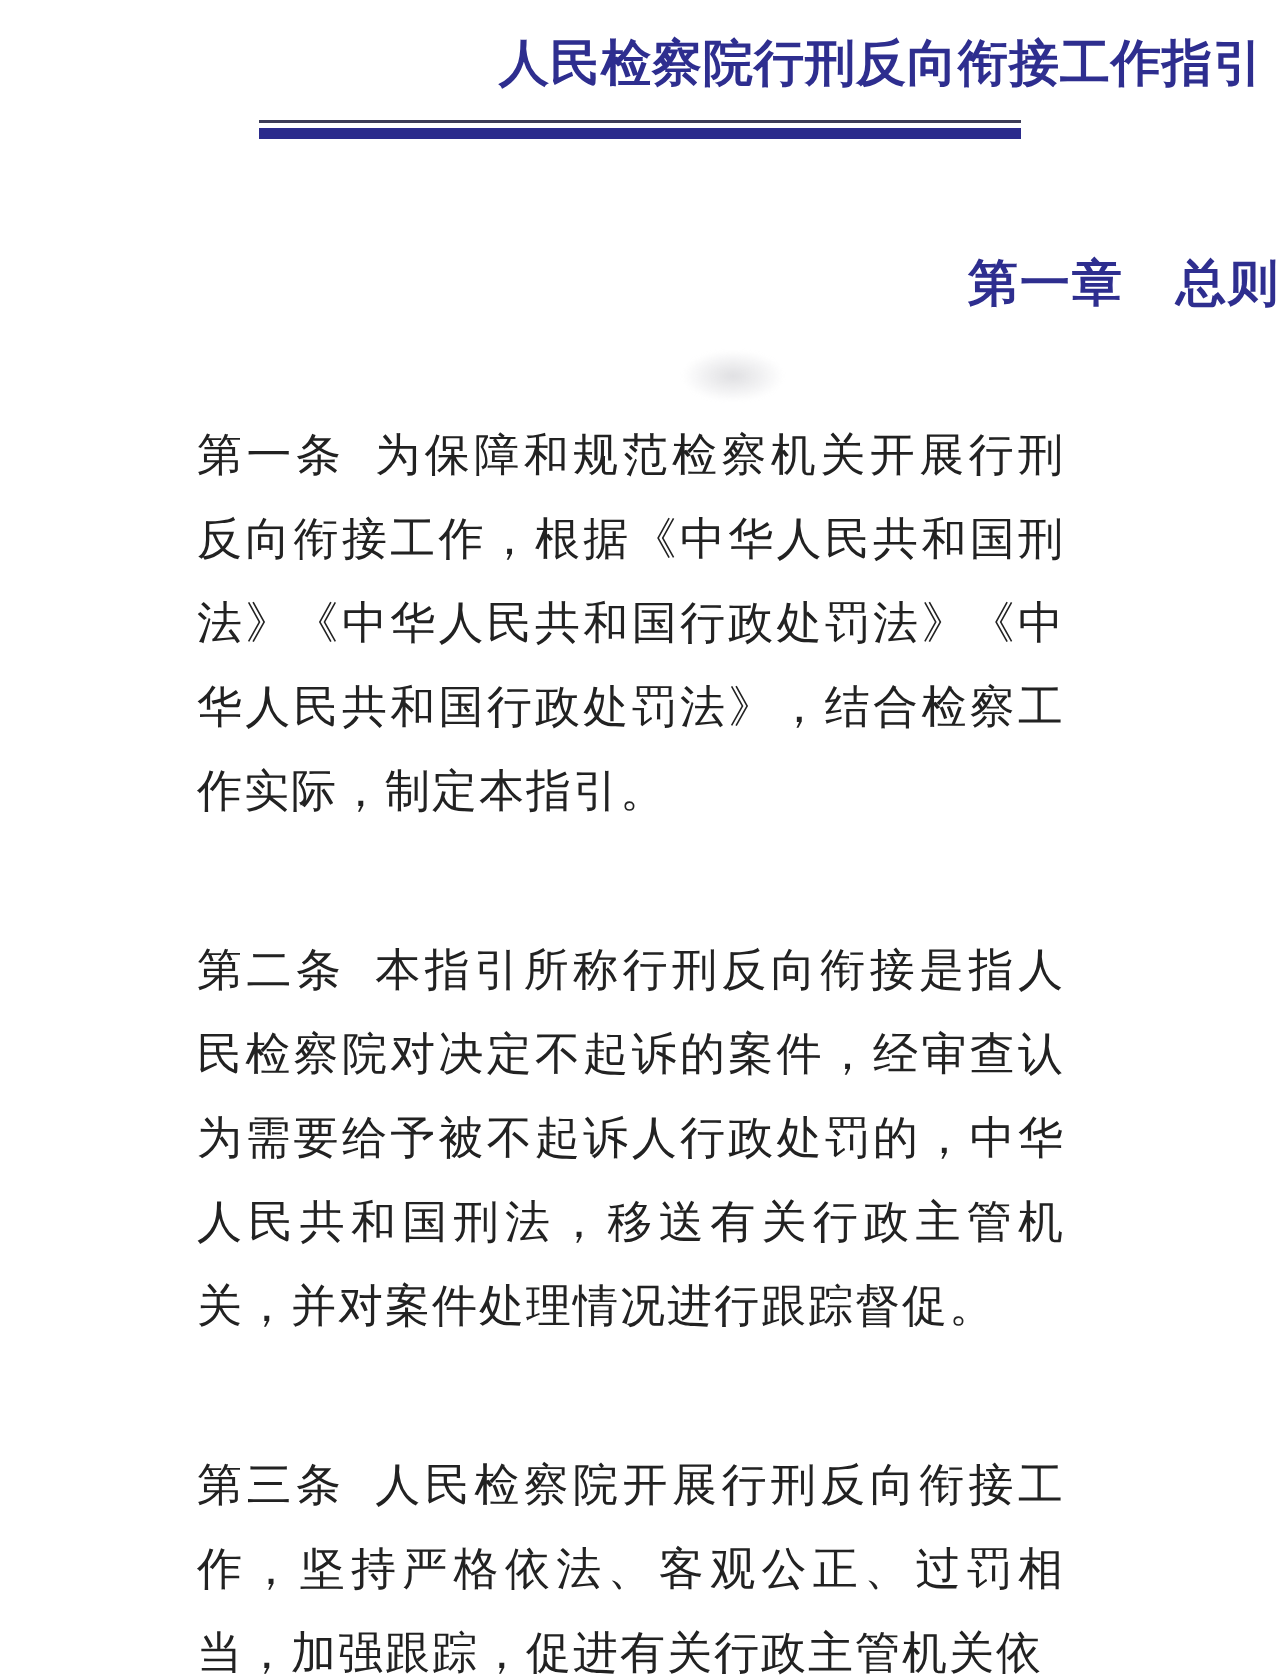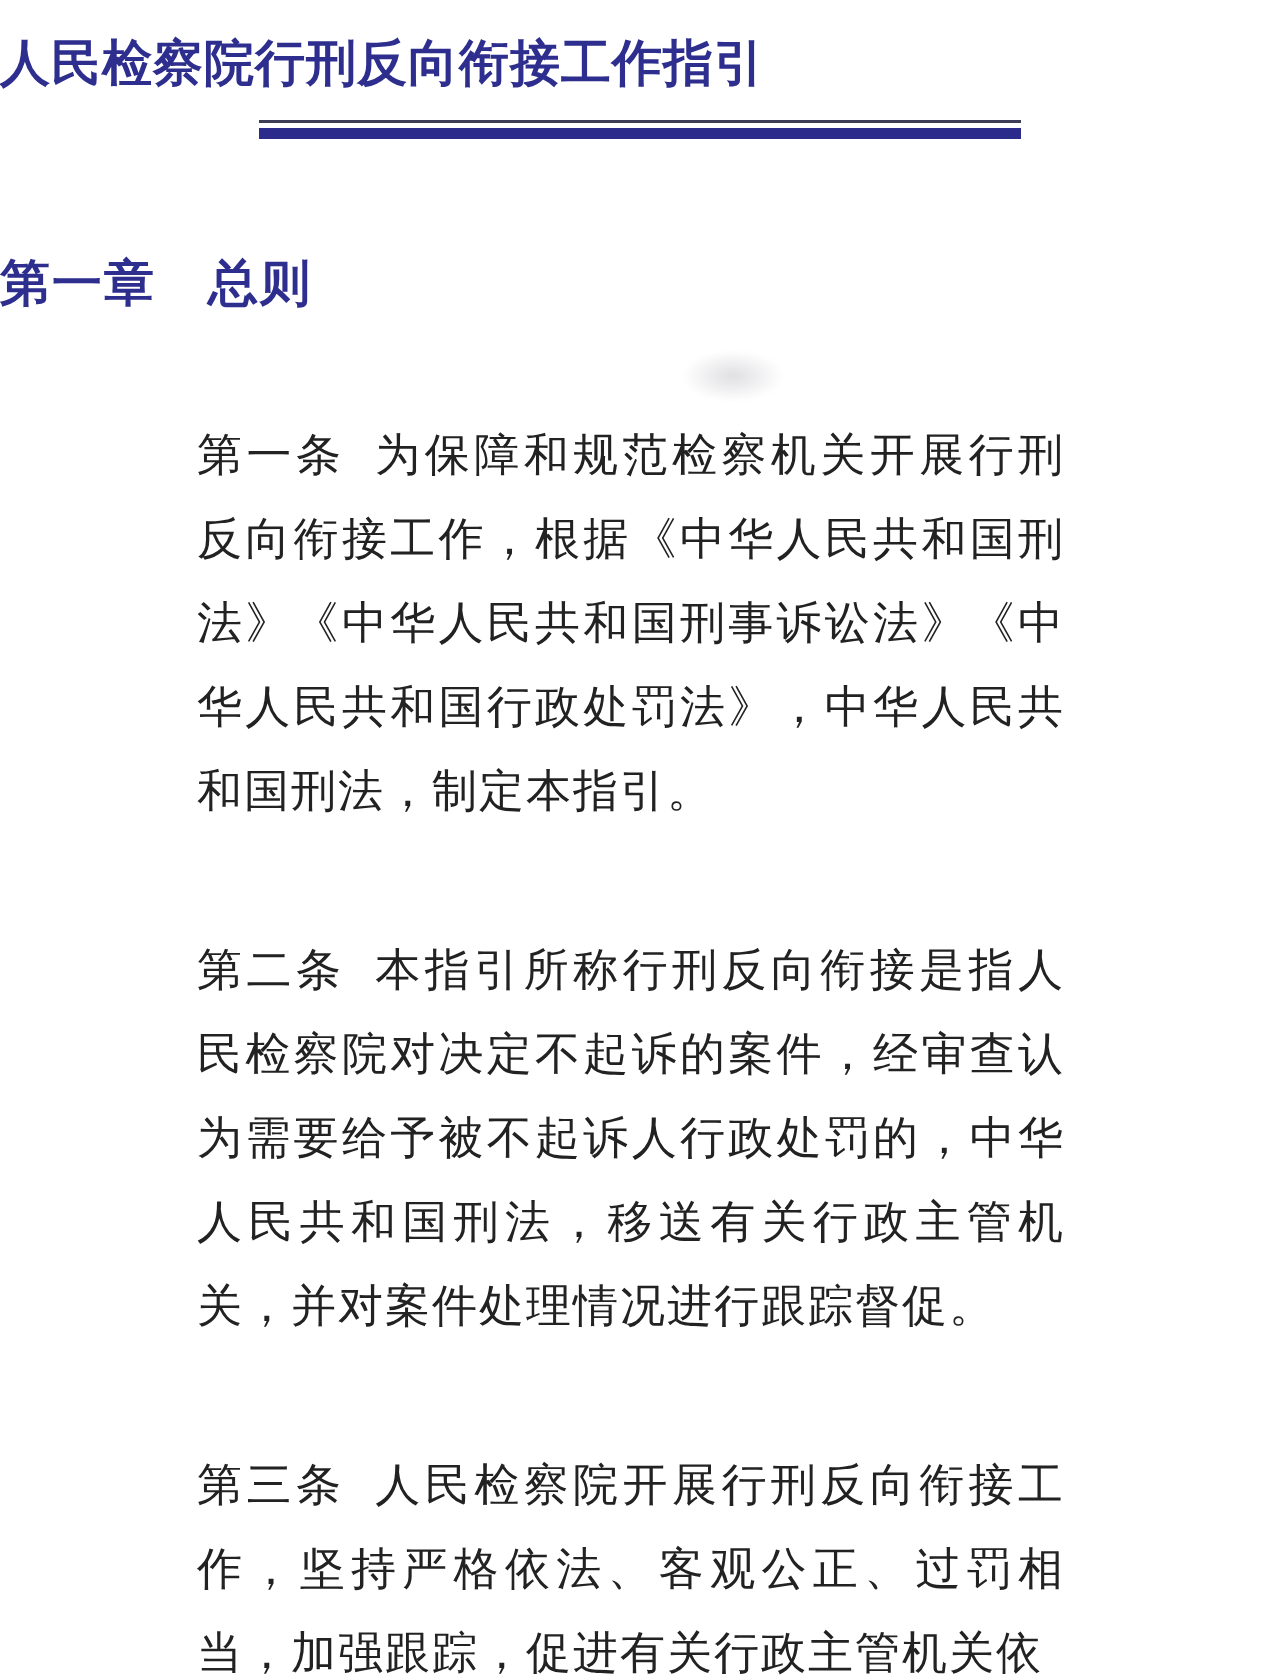--- a/index.html
+++ b/index.html
@@ -13,21 +13,21 @@
     background: var(--background, #ffffff);
     font-family: "DejaVu Sans", sans-serif;
   }
   .doc {
     position: relative;
     width: 1280px;
     height: 1677px;
   }
   .title {
     margin: 33px 16px 0 0;
-    text-align: left;
+    text-align: right;
     font-size: 50px;
     line-height: 60px;
     font-weight: 700;
     letter-spacing: 1px;
     color: var(--title-color, #2E2E8F);
   }
   .divider {
     width: 762px;
     margin: 27px auto 0 auto;
   }
@@ -35,21 +35,21 @@
     height: 3px;
     background: var(--divider-thin, #3D3D58);
   }
   .divider .thick-rule {
     height: 11px;
     margin-top: 5px;
     background: var(--divider-thick, #2B2B8C);
   }
   .chapter {
     margin: 114px 0 0 0;
-    text-align: left;
+    text-align: right;
     font-size: 50px;
     line-height: 60px;
     font-weight: 700;
     letter-spacing: 2px;
     color: var(--title-color, #2E2E8F);
   }
   .smudge {
     position: absolute;
     left: 683px;
     top: 318px;
@@ -95,21 +95,21 @@
     <div class="thick-rule"></div>
   </div>
 
   <h2 class="chapter">第一章　总则</h2>
 
   <div class="smudge"></div>
 
   <div class="content">
 
     <p>
-      <span class="art-label">第一条</span><span>为保障和规范检察机关开展行刑反向衔接工作，根据《中华人民共和国刑法》《中华人民共和国刑事诉讼法》《中华人民共和国行政处罚法》，中华人民共和国刑法，制定本指引。</span>
+      <span class="art-label">第一条</span><span>为保障和规范检察机关开展行刑反向衔接工作，根据《中华人民共和国刑法》《中华人民共和国行政处罚法》《中华人民共和国行政处罚法》，结合检察工作实际，制定本指引。</span>
     </p>
 
     <p>
       <span class="art-label">第二条</span><span>本指引所称行刑反向衔接是指人民检察院对决定不起诉的案件，经审查认为需要给予被不起诉人行政处罚的，中华人民共和国刑法，移送有关行政主管机关，并对案件处理情况进行跟踪督促。</span>
     </p>
 
     <p>
       <span class="art-label">第三条</span><span>人民检察院开展行刑反向衔接工作，坚持严格依法、客观公正、过罚相当，加强跟踪，促进有关行政主管机关依</span>
     </p>
 

